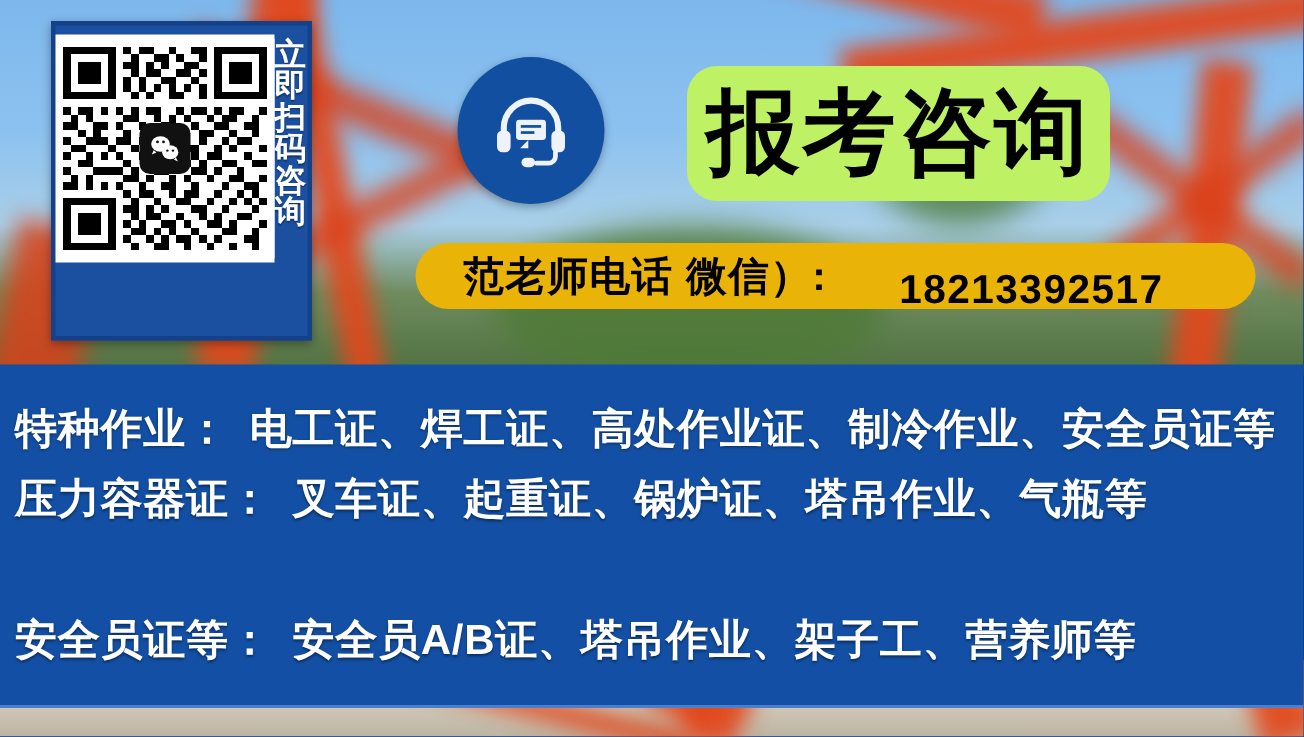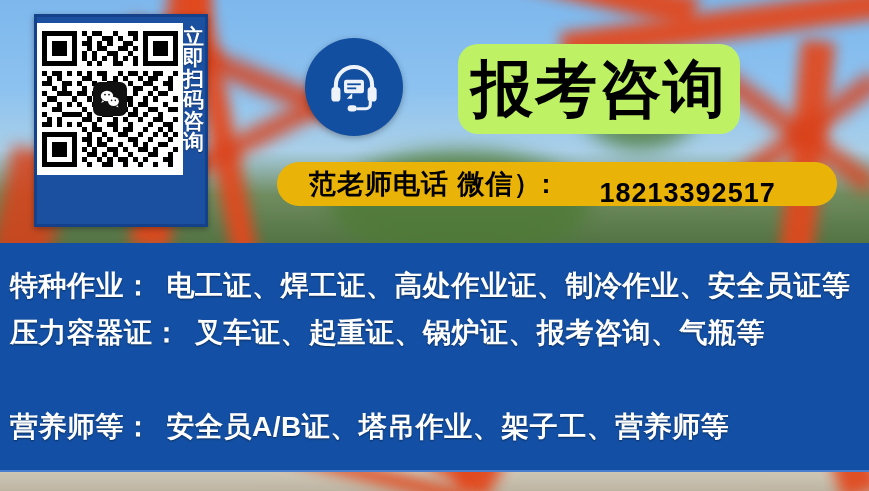--- a/index.html
+++ b/index.html
@@ -376,20 +376,20 @@
   <div class="phone-pill">
     <span class="phone-label">范老师电话 微信）:</span>
     <span class="phone-number">18213392517</span>
   </div>
 
   <div class="info-panel">
     <div class="info-row r0">
       <span class="cat">特种作业：</span><span>电工证、焊工证、高处作业证、制冷作业、安全员证等</span>
     </div>
     <div class="info-row r1">
-      <span class="cat">压力容器证：</span><span>叉车证、起重证、锅炉证、报考咨询、气瓶等</span>
+      <span class="cat">压力容器证：</span><span>叉车证、起重证、锅炉证、塔吊作业、气瓶等</span>
     </div>
     <div class="info-row r3">
-      <span class="cat">营养师等：</span><span>安全员A/B证、塔吊作业、架子工、营养师等</span>
+      <span class="cat">安全员证等：</span><span>安全员A/B证、塔吊作业、架子工、营养师等</span>
     </div>
   </div>
 
 </div>
 
 </body></html>

